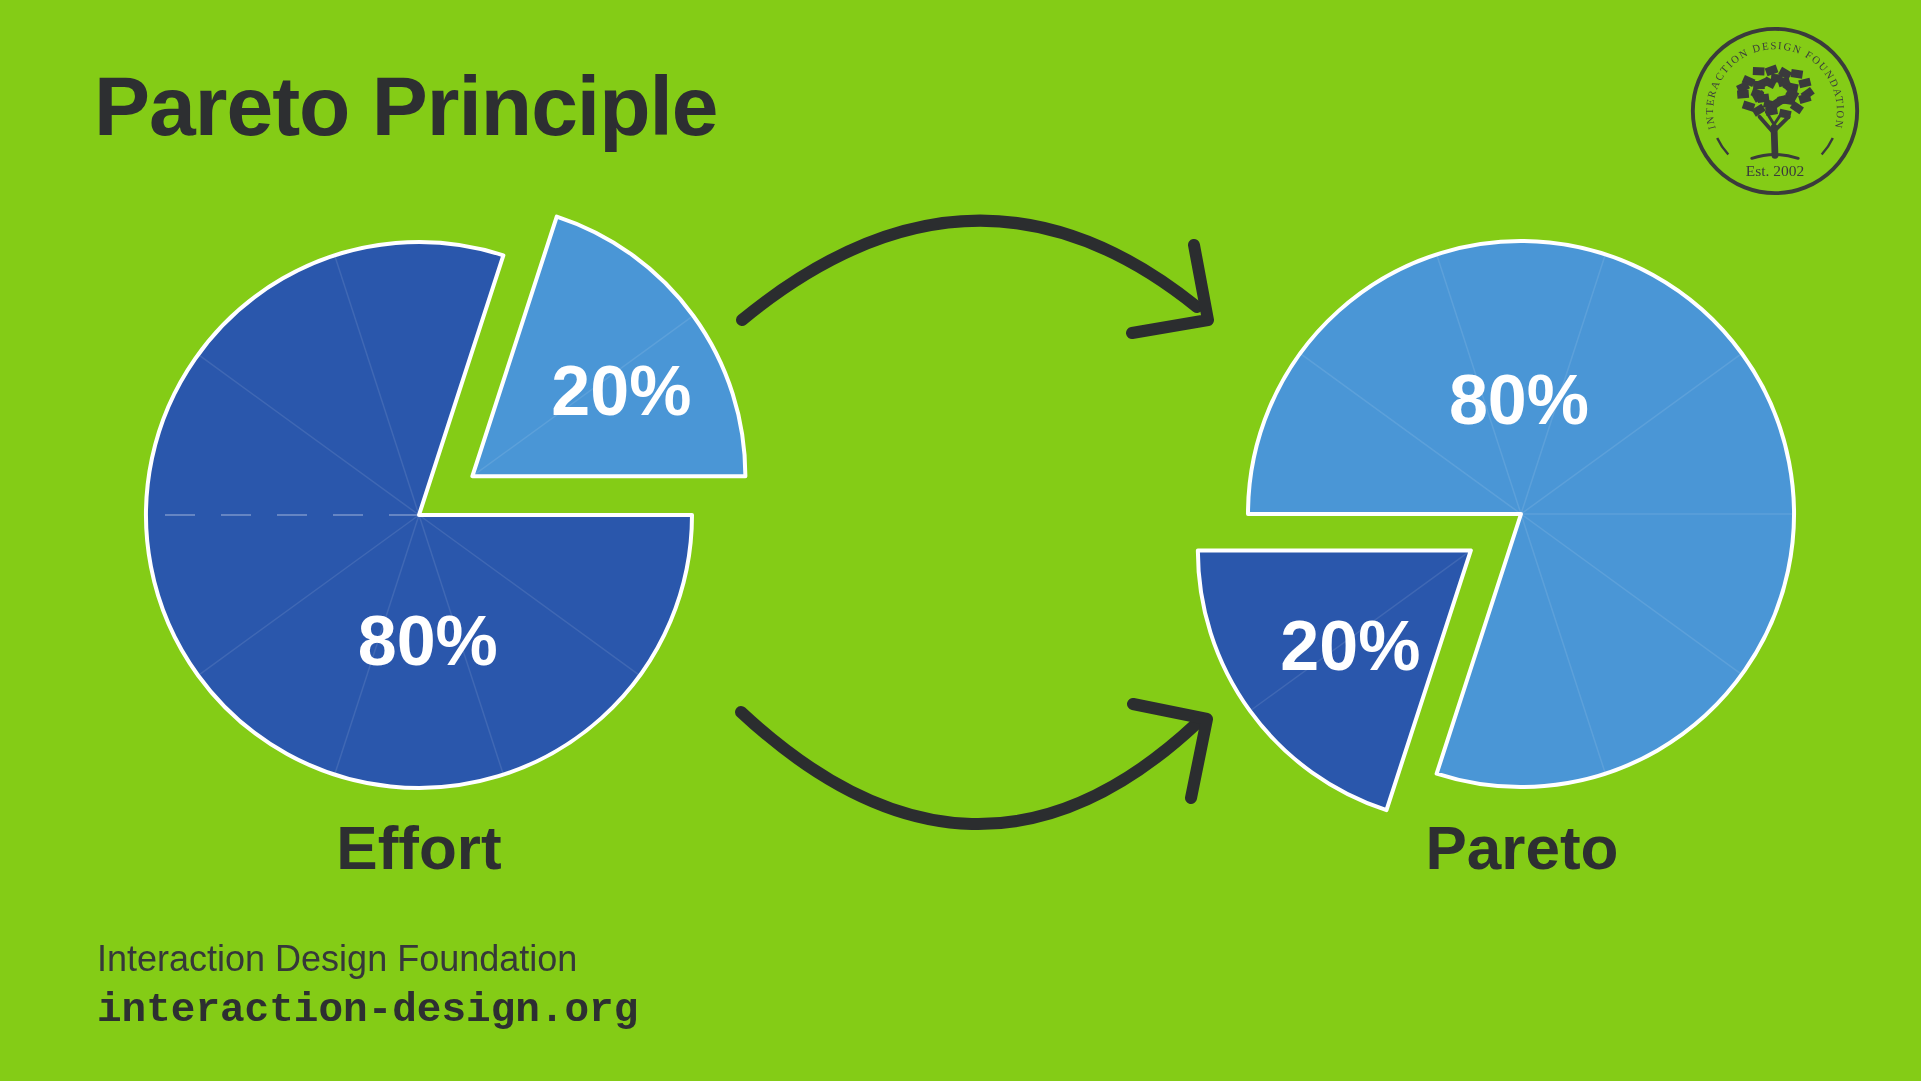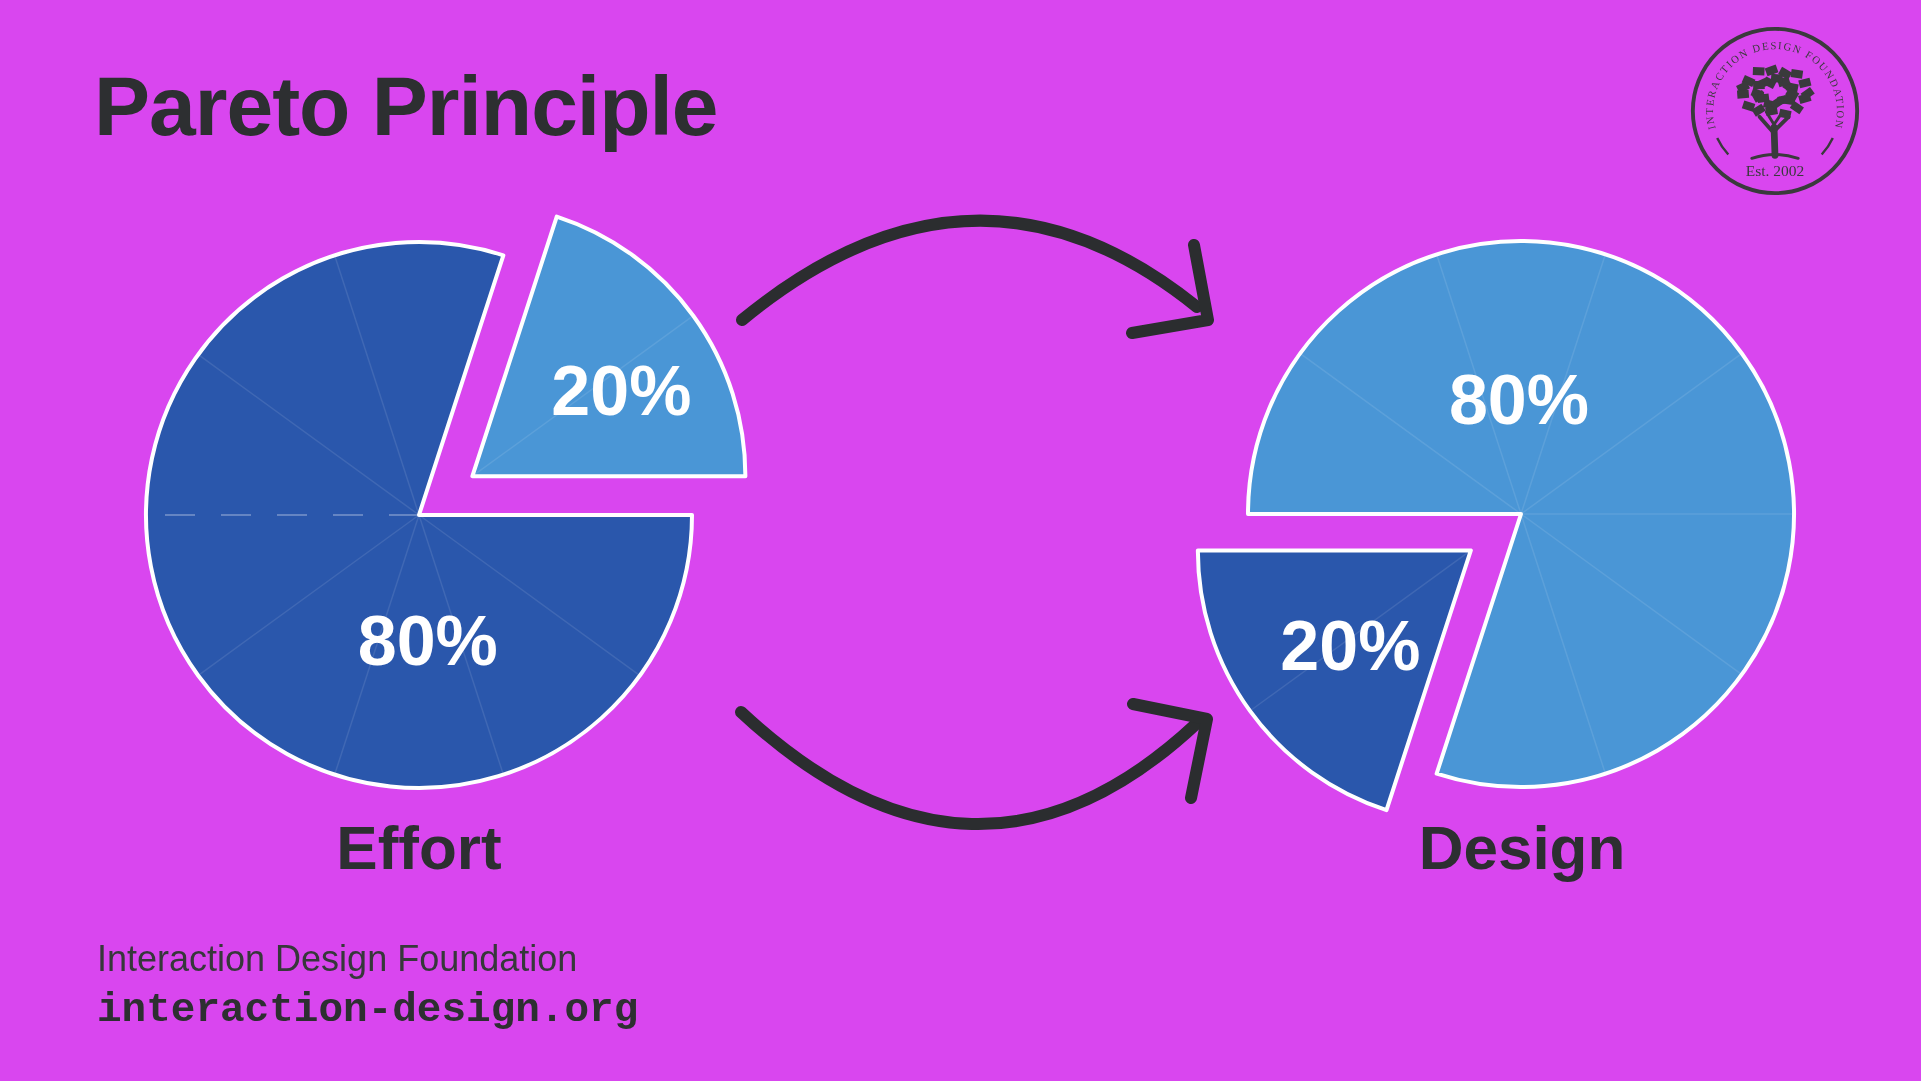--- a/index.html
+++ b/index.html
@@ -1,16 +1,16 @@
 <!DOCTYPE html>
 <html><head>
 <meta charset="utf-8">
 <style>
   html,body{margin:0;padding:0;background:#ffffff;}
-  .canvas{position:relative;width:1921px;height:1081px;background:#d946ef;overflow:hidden;
+  .canvas{position:relative;width:1921px;height:1081px;background:#84cc16;overflow:hidden;
           font-family:"Liberation Sans", sans-serif;}
   .title{position:absolute;left:94px;top:58px;font-size:84px;font-weight:700;
          letter-spacing:-1px;color:#2d2f31;margin:0;}
   .scene{position:absolute;left:0;top:0;width:1921px;height:1081px;}
   .pct{font:700 70px "Liberation Sans", sans-serif;fill:#ffffff;text-anchor:middle;}
   .caption{position:absolute;transform:translateX(-50%);font-size:62px;font-weight:700;color:#2d2f31;}
   .footer{position:absolute;left:97px;top:938px;color:#36383a;}
   .footer .org{font-size:36px;font-weight:400;}
   .footer .site{font-size:41px;font-weight:700;margin-top:7px;color:#2d2f31;font-family:Liberation Mono, monospace;}
   .logo{position:absolute;left:1688px;top:24px;width:174px;height:174px;}
@@ -61,21 +61,21 @@
       <polyline points="1194,245 1208,320 1132,333"></polyline>
     </g>
 
     <g fill="none" stroke="#2b2d2f" stroke-width="12" stroke-linecap="round" stroke-linejoin="round">
       <path d="M 741 712 Q 975 930 1196 724"></path>
       <polyline points="1133,704 1207,719 1191,798"></polyline>
     </g>
   </svg>
 
   <div class="caption" style="left:419px;top:812px;text-align:center;">Effort</div>
-  <div class="caption" style="left:1522px;top:812px;">Design</div>
+  <div class="caption" style="left:1522px;top:812px;">Pareto</div>
 
   <div class="footer">
     <div class="org">Interaction Design Foundation</div>
     <div class="site">interaction-design.org</div>
   </div>
 
   <svg class="logo" viewBox="0 0 180 180">
     <circle cx="90" cy="90" r="85" fill="none" stroke="#3a3a3c" stroke-width="4"></circle>
     <path id="logoArc" d="M 28.8 108.7 A 64 64 0 1 1 151.2 108.7" fill="none"></path>
     <text class="logo-arc-text">

